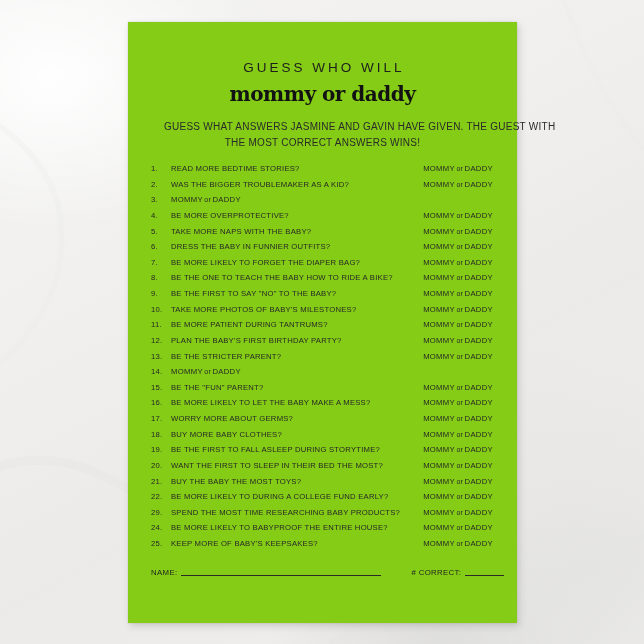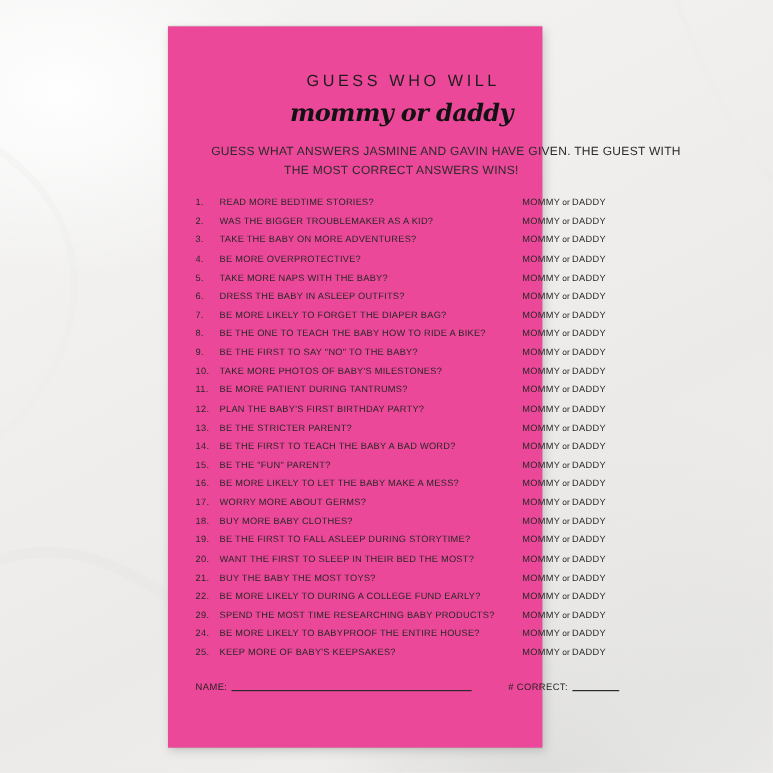--- a/index.html
+++ b/index.html
@@ -27,25 +27,25 @@
   }
   #veins {
     position: absolute;
     inset: 0;
     opacity: 0.5;
   }
 
   
   #card {
     position: absolute;
-    left: 140px;
+    left: 128px;
     top: 22px;
-    width: 312px;
+    width: 389px;
     height: 601px;
-    background: #ec4899;
+    background: #84cc16;
     box-shadow: 2px 3px 7px rgba(120,120,118,0.30), 0 0 1px rgba(150,150,148,0.5);
   }
   .card-inner {
     position: absolute;
     left: 0;
     top: 0;
     width: 389px;
     height: 601px;
     padding: 0;
   }
@@ -57,21 +57,20 @@
   }
   #eyebrow {
     font-size: 13.5px;
     letter-spacing: 3.0px;
     color: #1d1d1d;
     font-weight: 400;
     text-indent: 3px;
   }
   #script-title {
     font-family: "DejaVu Serif", serif;
-    font-style: italic;
     font-weight: 700;
     font-size: 42px;
     color: #121212;
     letter-spacing: -0.5px;
     line-height: 1.05;
     margin-top: 9px;
     white-space: nowrap;
   }
   #subtitle {
     margin-top: 14px;
@@ -183,36 +182,35 @@
           <span class="q-text">READ MORE BEDTIME STORIES?</span>
           <span class="q-choice"><span>MOMMY</span><span class="sep">or</span><span>DADDY</span></span>
         </div>
         <div class="q-row">
           <span class="q-num">2.</span>
           <span class="q-text">WAS THE BIGGER TROUBLEMAKER AS A KID?</span>
           <span class="q-choice"><span>MOMMY</span><span class="sep">or</span><span>DADDY</span></span>
         </div>
         <div class="q-row">
           <span class="q-num">3.</span>
-          <span class="q-text">TAKE THE BABY ON MORE ADVENTURES?</span>
           <span class="q-choice"><span>MOMMY</span><span class="sep">or</span><span>DADDY</span></span>
         </div>
         <div class="q-row">
           <span class="q-num">4.</span>
           <span class="q-text">BE MORE OVERPROTECTIVE?</span>
           <span class="q-choice"><span>MOMMY</span><span class="sep">or</span><span>DADDY</span></span>
         </div>
         <div class="q-row">
           <span class="q-num">5.</span>
           <span class="q-text">TAKE MORE NAPS WITH THE BABY?</span>
           <span class="q-choice"><span>MOMMY</span><span class="sep">or</span><span>DADDY</span></span>
         </div>
         <div class="q-row">
           <span class="q-num">6.</span>
-          <span class="q-text">DRESS THE BABY IN ASLEEP OUTFITS?</span>
+          <span class="q-text">DRESS THE BABY IN FUNNIER OUTFITS?</span>
           <span class="q-choice"><span>MOMMY</span><span class="sep">or</span><span>DADDY</span></span>
         </div>
         <div class="q-row">
           <span class="q-num">7.</span>
           <span class="q-text">BE MORE LIKELY TO FORGET THE DIAPER BAG?</span>
           <span class="q-choice"><span>MOMMY</span><span class="sep">or</span><span>DADDY</span></span>
         </div>
         <div class="q-row">
           <span class="q-num">8.</span>
           <span class="q-text">BE THE ONE TO TEACH THE BABY HOW TO RIDE A BIKE?</span>
@@ -238,21 +236,20 @@
           <span class="q-text">PLAN THE BABY'S FIRST BIRTHDAY PARTY?</span>
           <span class="q-choice"><span>MOMMY</span><span class="sep">or</span><span>DADDY</span></span>
         </div>
         <div class="q-row">
           <span class="q-num">13.</span>
           <span class="q-text">BE THE STRICTER PARENT?</span>
           <span class="q-choice"><span>MOMMY</span><span class="sep">or</span><span>DADDY</span></span>
         </div>
         <div class="q-row">
           <span class="q-num">14.</span>
-          <span class="q-text">BE THE FIRST TO TEACH THE BABY A BAD WORD?</span>
           <span class="q-choice"><span>MOMMY</span><span class="sep">or</span><span>DADDY</span></span>
         </div>
         <div class="q-row">
           <span class="q-num">15.</span>
           <span class="q-text">BE THE "FUN" PARENT?</span>
           <span class="q-choice"><span>MOMMY</span><span class="sep">or</span><span>DADDY</span></span>
         </div>
         <div class="q-row">
           <span class="q-num">16.</span>
           <span class="q-text">BE MORE LIKELY TO LET THE BABY MAKE A MESS?</span>

